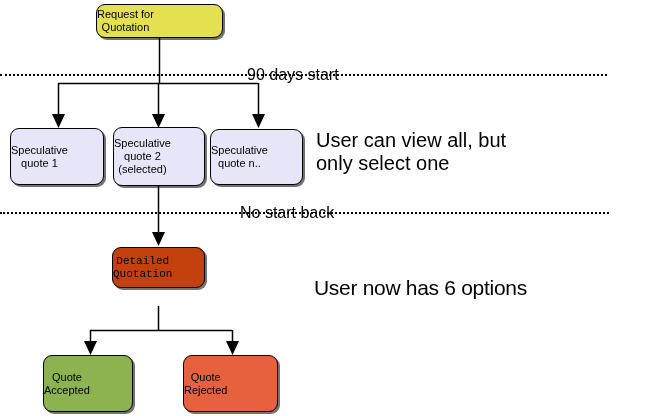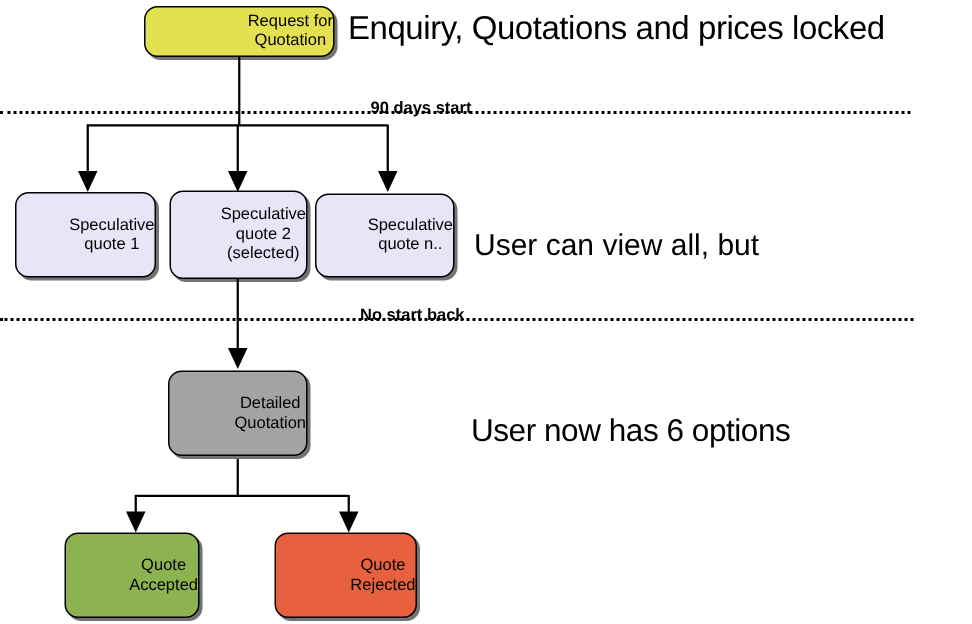--- a/index.html
+++ b/index.html
@@ -29,21 +29,21 @@
     height: 0;
     border-top: 2px dotted #000000;
   }
   .node {
     position: absolute;
     border: 1.5px solid #000000;
     border-radius: 9px;
     box-shadow: 2px 2px 0 rgba(0,0,0,0.55);
     display: flex;
     align-items: center;
-    justify-content: flex-end;
+    justify-content: flex-start;
     box-sizing: border-box;
   }
   .node-label {
     font-size: 11px;
     line-height: 13px;
     color: #000000;
     text-align: center;
     white-space: pre-line;
   }
   .annotation {
@@ -51,25 +51,24 @@
     color: #000000;
     white-space: nowrap;
   }
   .annotation.big {
     font-size: 22px;
     letter-spacing: -0.3px;
   }
   .annotation.medium {
     font-size: 20px;
     line-height: 23px;
-    margin-top: 24px;
   }
   .annotation.milestone {
-    font-size: 11px;
-    font-weight: bold;
+    font-size: 16px;
+    font-weight: normal;
   }
 </style>
 </head>
 <body>
 
 <div class="canvas">
 
   <svg class="connectors" viewBox="0 0 648 416" xmlns="http://www.w3.org/2000/svg">
     <g stroke="#000000" stroke-width="1.5" fill="none">
       <path d="M159.5,38 L159.5,83"></path>
@@ -110,40 +109,40 @@
     <span class="node-label">Speculative
 quote 2
 (selected)</span>
   </div>
 
   <div class="node" style="left: 210px; top: 129px; width: 93px; height: 56px; background: rgb(230, 230, 248);">
     <span class="node-label">Speculative
 quote n..</span>
   </div>
 
-  <div class="node" style="left: 112px; top: 247px; width: 93px; height: 57px; background: #a3a3a3;">
+  <div class="node" style="left: 112px; top: 247px; width: 93px; height: 41px; background: #c2410c; font-family: Liberation Mono, monospace;">
     <span class="node-label">Detailed
 Quotation</span>
   </div>
 
   <div class="node" style="left: 43px; top: 355px; width: 90px; height: 57px; background: rgb(141, 179, 80);">
     <span class="node-label">Quote
 Accepted</span>
   </div>
 
   <div class="node" style="left: 183px; top: 355px; width: 95px; height: 57px; background: rgb(232, 97, 62);">
     <span class="node-label">Quote
 Rejected</span>
   </div>
 
-  <div class="annotation big" style="left: 232px; top: 6px;">Enquiry, Quotations and prices locked</div>
 
   <div class="annotation milestone" style="left: 247px; top: 66px;">90 days start</div>
 
   <div class="annotation medium" style="left: 316px; top: 129px;">
     <div>User can view all, but</div>
+    <div>only select one</div>
   </div>
 
   <div class="annotation milestone" style="left: 240px; top: 204px;">No start back</div>
 
   <div class="annotation big" style="left: 314px; top: 276px; font-size: 21px;">User now has 6 options</div>
 
 </div>
 
 </body></html>

